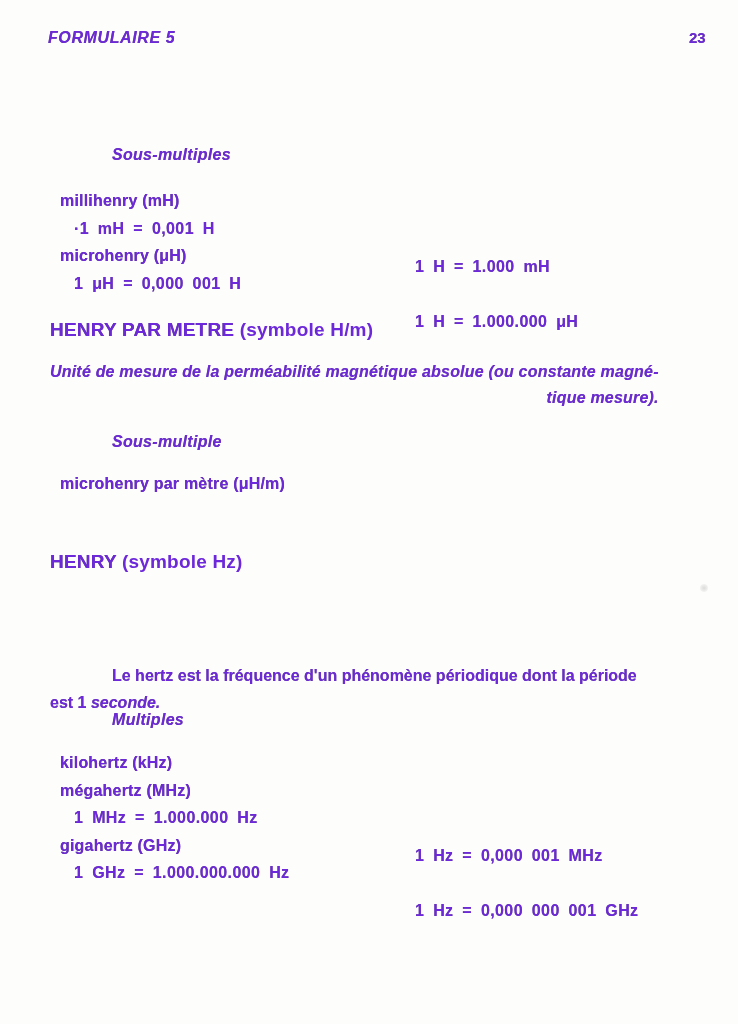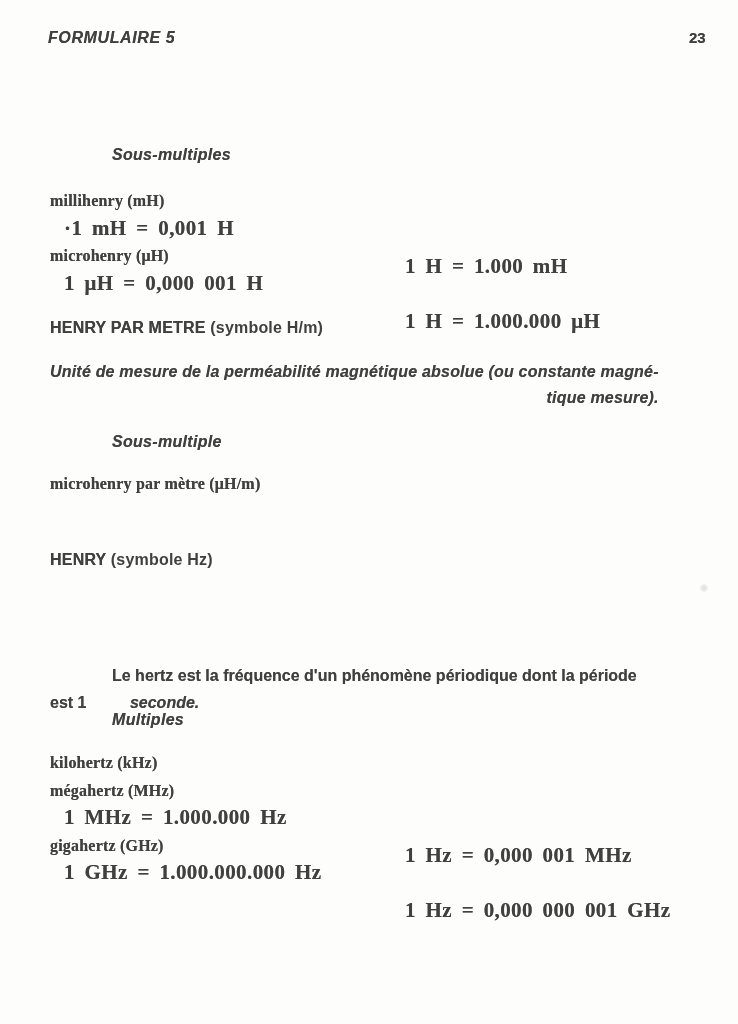--- a/index.html
+++ b/index.html
@@ -8,21 +8,21 @@
     background: #ffffff;
   }
   .page {
     position: relative;
     width: 738px;
     height: 1024px;
     background: #fdfdfc;
     overflow: hidden;
     font-family: "Liberation Sans", sans-serif;
     font-weight: 700;
-    color: #404040;
+    color: #6d28d9;
     -webkit-font-smoothing: antialiased;
   }
   .abs { position: absolute; }
 
   
   .hdr-title {
     top: 29px; left: 48px;
     font-size: 16px;
     font-style: italic;
     letter-spacing: 0.6px;
@@ -30,21 +30,21 @@
   }
   .page-number {
     top: 29px; left: 689px;
     font-size: 15px;
     text-shadow: 0 0 0.5px rgba(0,0,0,0.55);
   }
 
   
   .heading {
     left: 50px;
-    font-size: 16px;
+    font-size: 19px;
     letter-spacing: 0.2px;
     text-shadow: 0 0 0.6px rgba(0,0,0,0.65);
     white-space: nowrap;
   }
   .heading .symbole { text-shadow: none; }
 
   
   .subheading {
     left: 112px;
     font-size: 16px;
@@ -69,37 +69,37 @@
   
   .note-par {
     left: 50px;
     font-size: 16px;
     line-height: 26.5px;
     text-shadow: 0 0 0.5px rgba(0,0,0,0.5);
     white-space: nowrap;
   }
   .note-par .line { display: block; }
   .note-par .indent { padding-left: 62px; margin-top: 26px; }
-  .note-par .ital-word { font-style: italic; margin-left: 39px; }
+  .note-par .ital-word { font-style: italic; }
 
   
-  .def-block { left: 50px; right: 0; font-family: Liberation Serif, serif; }
+  .def-block { left: 60px; right: 0; }
   .def-row {
     position: relative;
     height: 27.5px;
     line-height: 27.5px;
     white-space: nowrap;
   }
   .term {
     font-size: 16px;
     letter-spacing: 0.2px;
     text-shadow: 0 0 0.6px rgba(0,0,0,0.6);
   }
   .eq {
-    font-size: 21px;
+    font-size: 16px;
     word-spacing: 4px;
     letter-spacing: 0.4px;
     text-shadow: 0 0 0.5px rgba(0,0,0,0.5);
   }
   .eq-left { padding-left: 14px; }
   .eq-right { position: absolute; left: 355px; top: 0; margin-top: 38px; }
 
   
   .smudge {
     top: 584px; left: 700px;

